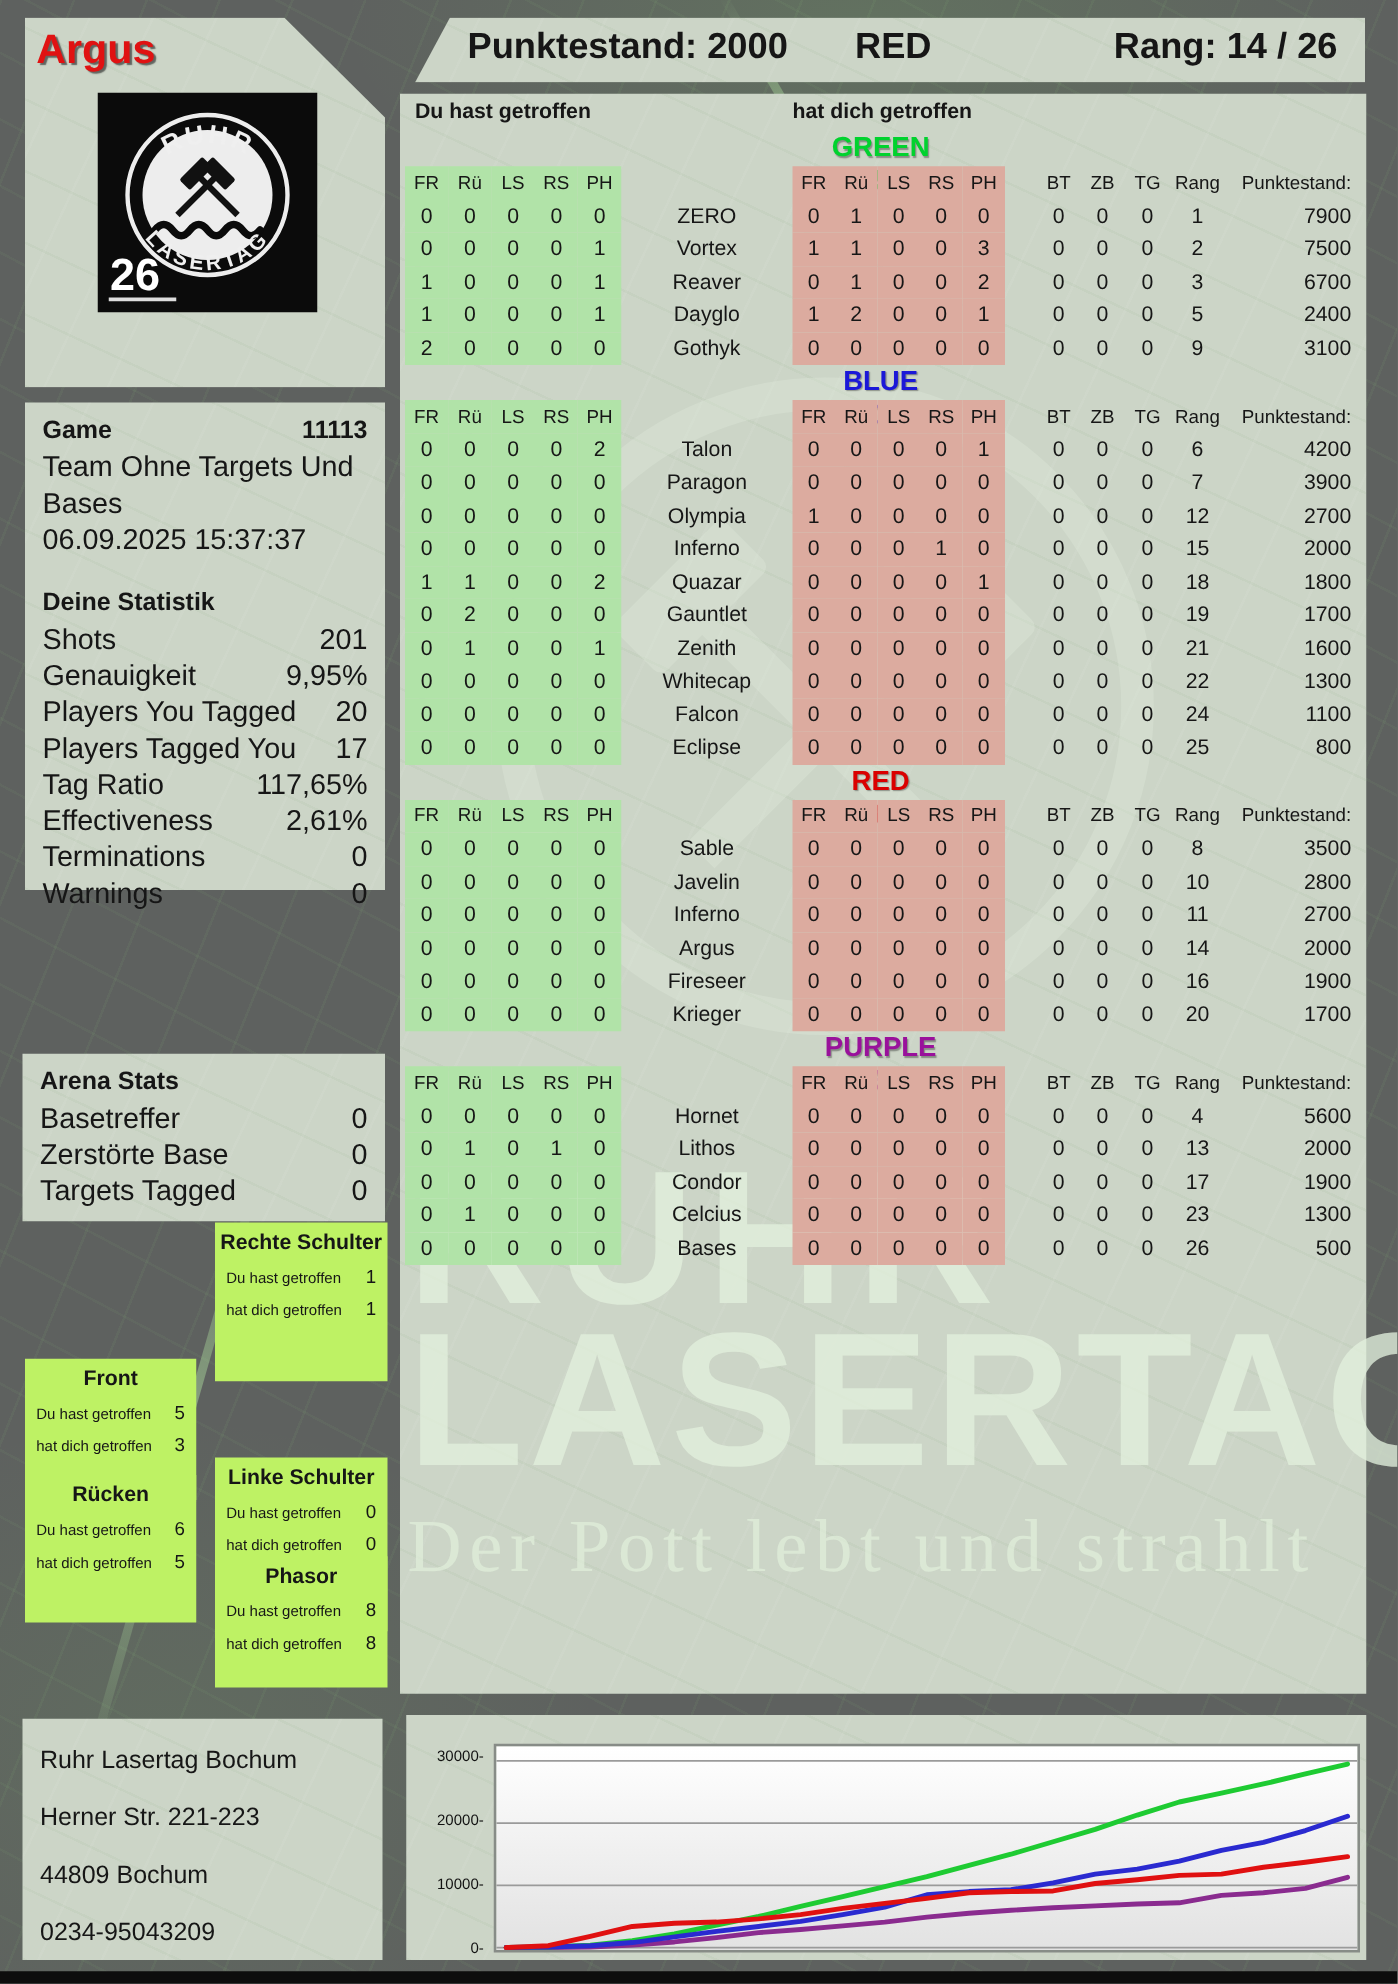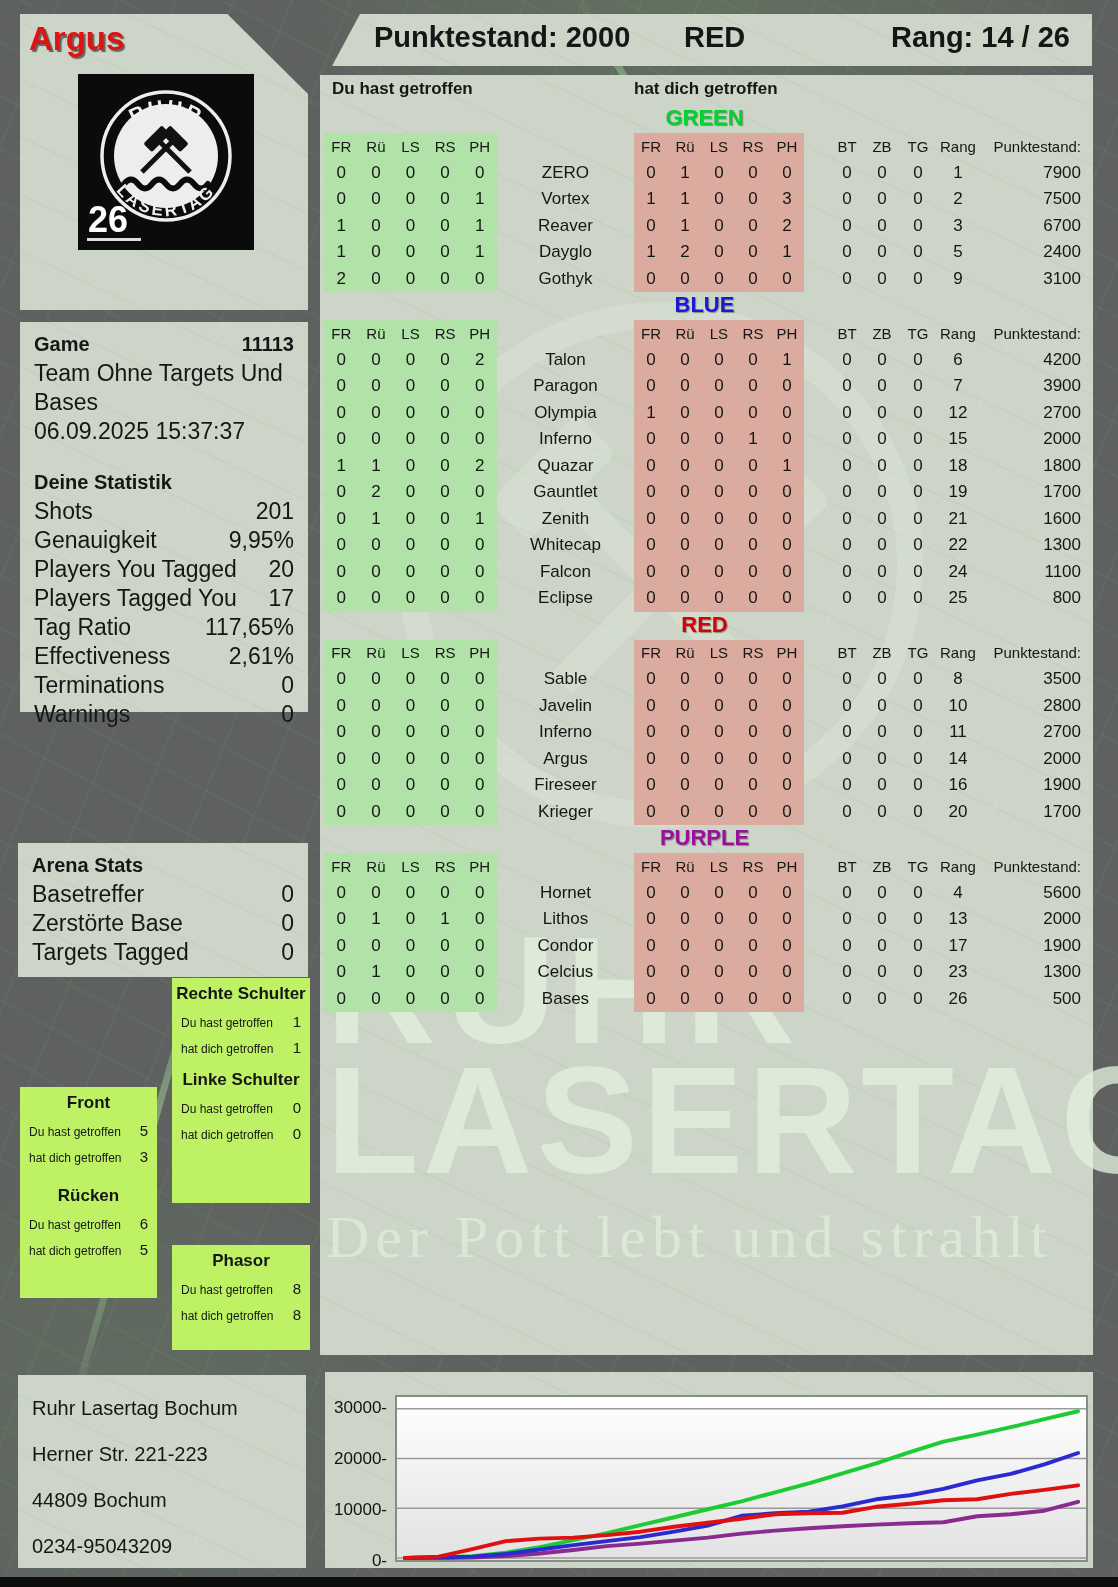--- a/index.html
+++ b/index.html
@@ -53,31 +53,31 @@
   .row{display:flex;justify-content:space-between;font-size:23px;line-height:29px;}
   .row.b{font-weight:bold;font-size:20px;}
   .gap22{height:22px;}
   .title{font-weight:bold;font-size:20px;line-height:29px;}
   .p-arena{left:18px;top:843px;width:290px;height:134px;}
   
   .zone{position:absolute;background:#bef264;}
   .z-front{left:20px;top:1087px;width:137px;height:113px;}
   .z-ruecken{left:20px;top:1180px;width:137px;height:118px;}
   .z-rechte{left:172px;top:978px;width:138px;height:127px;}
-  .z-linke{left:172px;top:1064px;width:138px;height:139px;}
+  .z-linke{left:172px;top:1166px;width:138px;height:139px;}
   .z-phasor{left:172px;top:1245px;width:138px;height:105px;}
   .ztitle{text-align:center;font-weight:bold;font-size:17px;margin-top:6px;}
   .zrow{display:flex;justify-content:space-between;align-items:baseline;padding:0 9px;margin-top:9px;}
   .zrow .zl{font-size:12px;} .zrow .zv{font-size:15px;}
   
   .p-footer{left:18px;top:1375px;width:288px;height:193px;}
   .f-line{font-size:20px;line-height:46px;padding-left:14px;}
   
   .p-chart{left:325px;top:1372px;width:768px;height:196px;}
-  .ylab{position:absolute;width:62px;text-align:right;font-size:17px;color:#111;}
+  .ylab{position:absolute;width:62px;text-align:right;font-size:12px;color:#111;}
   .plot{position:absolute;left:70px;top:23px;width:693px;height:167px;
         background:linear-gradient(#ffffff,#e2e2e2);border:2px solid #878c87;box-sizing:border-box;}
   .plot svg{display:block;width:100%;height:100%;}
   .botbar{position:absolute;left:0;right:0;bottom:0;height:10px;background:#0d0d0d;}
 </style>
 </head>
 <body>
 
 <div class="page">
   <div class="bgfx"></div>

